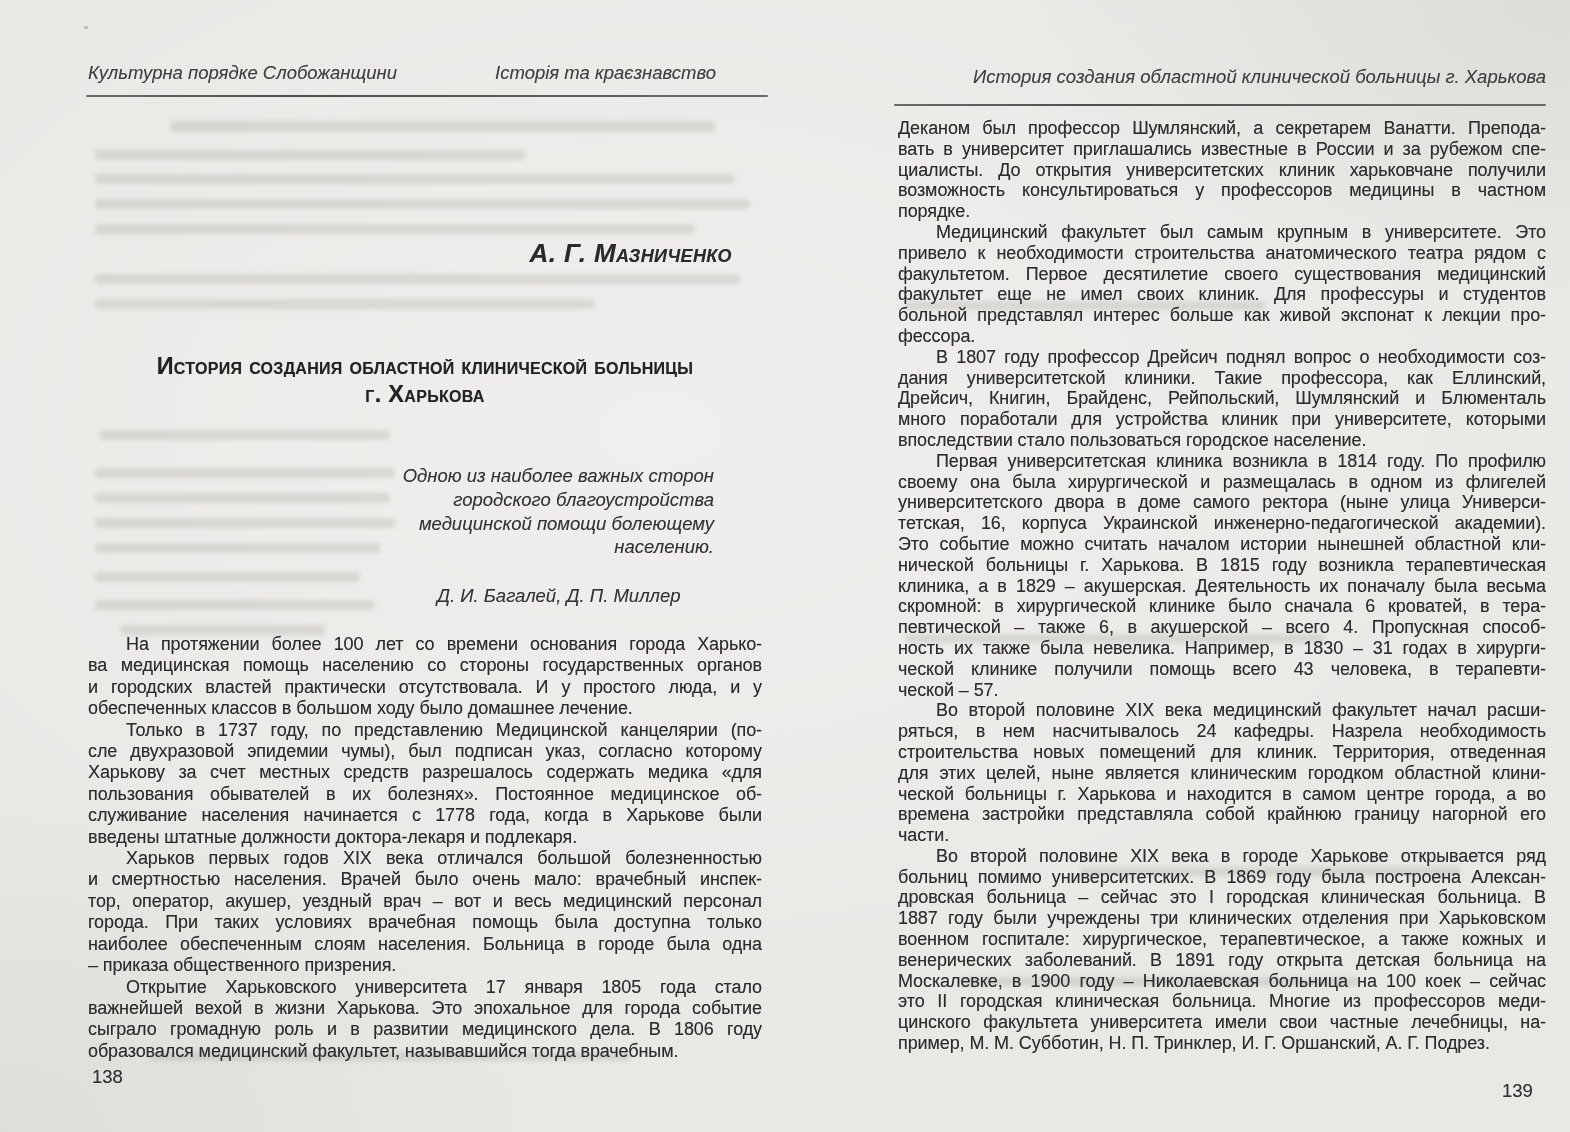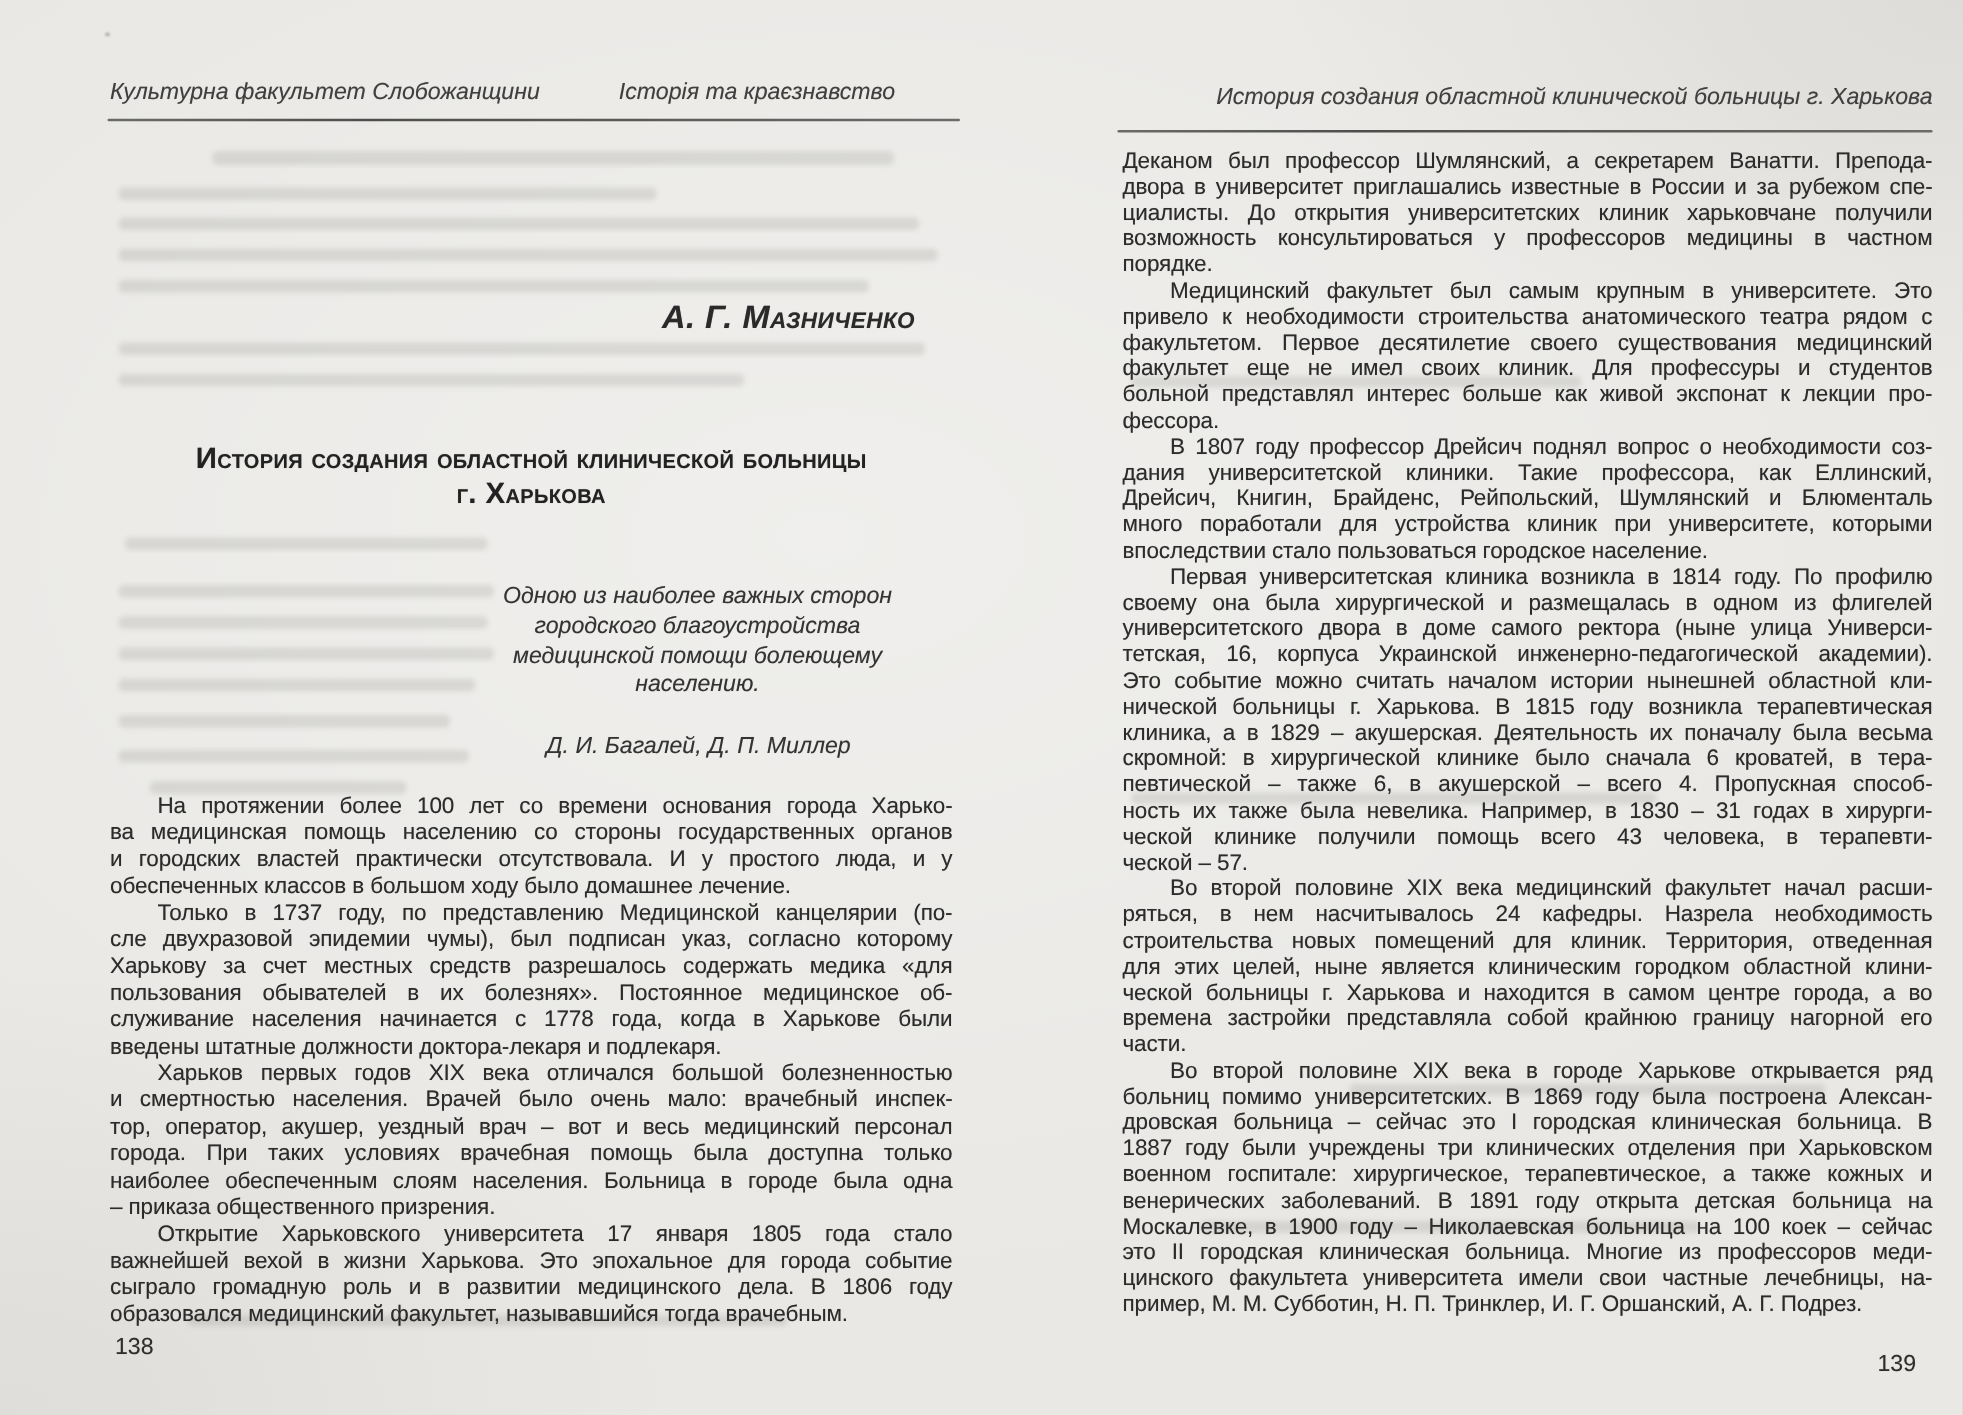--- a/index.html
+++ b/index.html
@@ -62,21 +62,21 @@
   .body-left{left:88px;top:634px;width:674px;}
   .body-right{left:898px;top:118px;width:648px;}
   .para{margin:0;}
   .bline{
     text-align:justify;text-align-last:justify;
   }
   .body-left .bline{line-height:21.4px;}
   .body-right .bline{line-height:20.8px;}
   .bline.first{padding-left:38px;}
   .bline.last{text-align-last:left;}
-  .tline{text-align:center;}
+  .tline{text-align:right;}
   
   .pagenum{position:absolute;font-size:18.5px;color:#2e2e2e;text-shadow:0 0 0.6px rgba(40,40,40,0.35);}
   .pn-left{left:92px;top:1066px;}
   .pn-right{left:1502px;top:1080px;}
   
   .ghost{
     position:absolute;background:rgba(112,110,104,0.17);
     filter:blur(2.2px);border-radius:4px;pointer-events:none;
   }
   .speck{position:absolute;background:rgba(95,95,95,0.40);filter:blur(0.7px);border-radius:50%;}
@@ -100,21 +100,21 @@
     <div class="ghost" style="left:95px;top:493px;width:295px;height:10px"></div>
     <div class="ghost" style="left:95px;top:518px;width:300px;height:10px"></div>
     <div class="ghost" style="left:95px;top:543px;width:285px;height:10px"></div>
     <div class="ghost" style="left:95px;top:572px;width:265px;height:10px"></div>
     <div class="ghost" style="left:95px;top:600px;width:280px;height:10px"></div>
     <div class="ghost" style="left:120px;top:625px;width:205px;height:10px"></div>
     <div class="ghost" style="left:150px;top:1052px;width:480px;height:9px"></div>
     <div class="speck" style="left:84px;top:26px;width:4px;height:3px"></div>
 
     <div class="lp-head">
-      <span class="rh-left">Культурна факультет Слобожанщини</span>
+      <span class="rh-left">Культурна порядке Слобожанщини</span>
       <span class="rh-right">Історія та краєзнавство</span>
     </div>
     <div class="rule lp-rule"></div>
 
     <div class="author">А. Г. Мазниченко</div>
 
     <div class="title">
       <div>История создания областной клинической больницы</div>
       <div>г. Харькова</div>
     </div>
@@ -169,21 +169,21 @@
     <div class="ghost" style="left:905px;top:634px;width:420px;height:9px"></div>
     <div class="ghost" style="left:1080px;top:867px;width:380px;height:9px"></div>
     <div class="ghost" style="left:960px;top:977px;width:400px;height:9px"></div>
 
     <div class="rp-head">История создания областной клинической больницы г. Харькова</div>
     <div class="rule rp-rule"></div>
 
     <div class="bodycol body-right">
         <div class="para">
           <div class="bline">Деканом был профессор Шумлянский, а секретарем Ванатти. Препода-</div>
-          <div class="bline">двора в университет приглашались известные в России и за рубежом спе-</div>
+          <div class="bline">вать в университет приглашались известные в России и за рубежом спе-</div>
           <div class="bline">циалисты. До открытия университетских клиник харьковчане получили</div>
           <div class="bline">возможность консультироваться у профессоров медицины в частном</div>
           <div class="bline last">порядке.</div>
         </div>
         <div class="para">
           <div class="bline first">Медицинский факультет был самым крупным в университете. Это</div>
           <div class="bline">привело к необходимости строительства анатомического театра рядом с</div>
           <div class="bline">факультетом. Первое десятилетие своего существования медицинский</div>
           <div class="bline">факультет еще не имел своих клиник. Для профессуры и студентов</div>
           <div class="bline">больной представлял интерес больше как живой экспонат к лекции про-</div>

